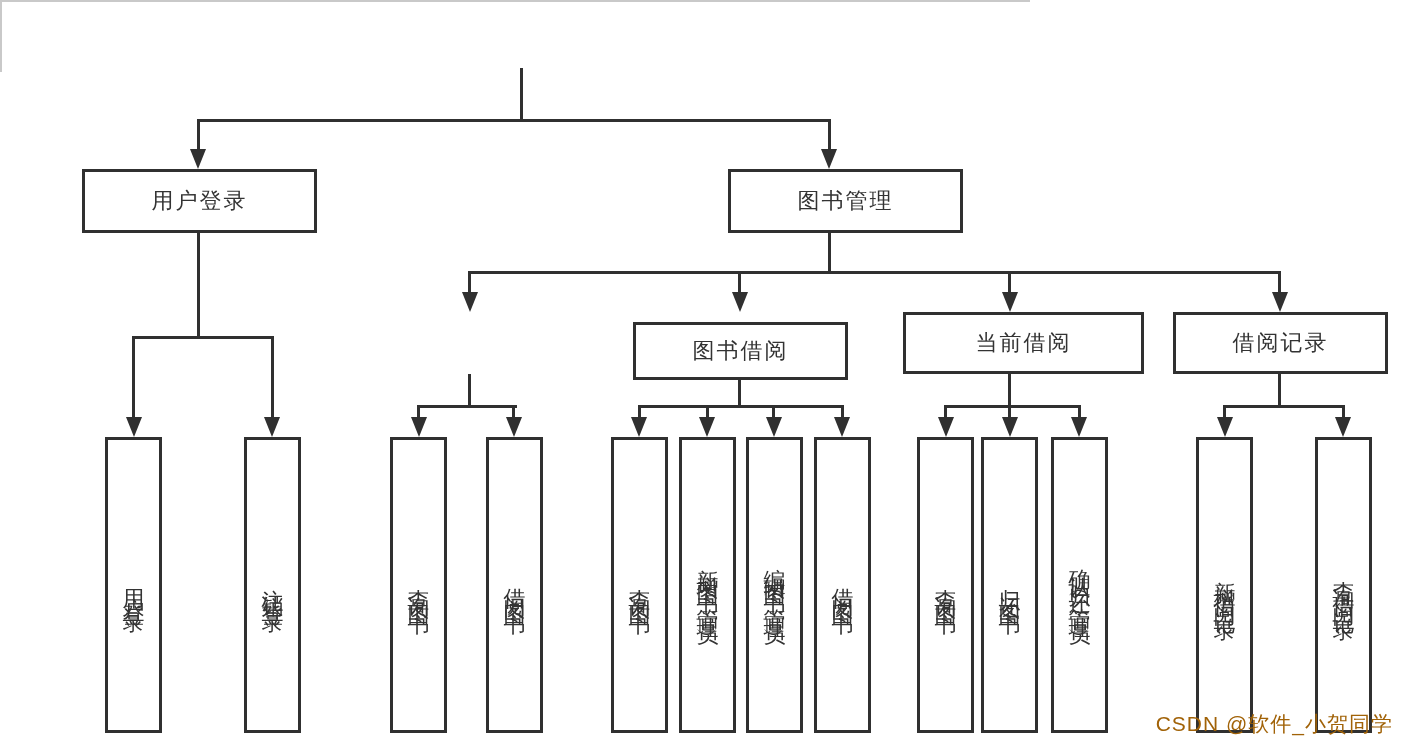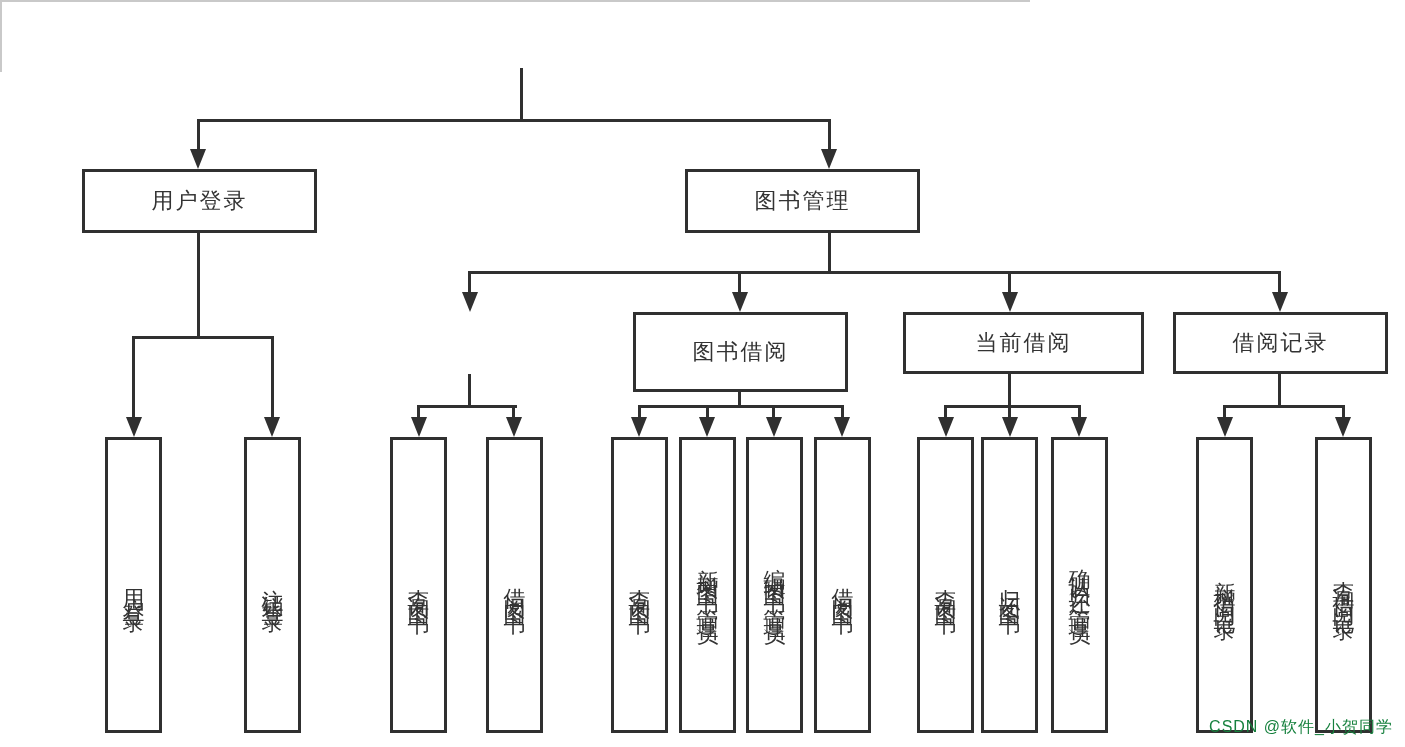--- a/index.html
+++ b/index.html
@@ -19,21 +19,21 @@
   .hl,.vl{position:absolute;background:#303030;}
   .hl{height:3px;}
   .vl{width:3px;}
   .arr{
     position:absolute;width:0;height:0;
     border-left:8px solid transparent;border-right:8px solid transparent;
     border-top:20px solid #303030;
   }
   .crop-edge{position:absolute;background:#c9c9c9;}
   .watermark{
-    position:absolute;right:12px;bottom:9px;font-size:16px;color:#15803d;
+    position:absolute;right:12px;bottom:9px;font-size:21px;color:#a16207;
     letter-spacing:1px;white-space:nowrap;margin-top:44px;
   }
 </style>
 </head>
 <body>
 
 <div class="stage">
 
   <div class="crop-edge" style="left:0;top:0;width:1030px;height:2px;"></div>
   <div class="crop-edge" style="left:0;top:0;width:2px;height:72px;"></div>
@@ -94,24 +94,24 @@
   <div class="vl" style="left:1278px;top:374px;height:34px;"></div>
   <div class="hl" style="left:1223px;top:405px;width:122px;"></div>
   <div class="vl" style="left:1223px;top:405px;height:14px;"></div>
   <div class="vl" style="left:1342px;top:405px;height:14px;"></div>
   <div class="arr" style="left:1217px;top:417px;"></div>
   <div class="arr" style="left:1335px;top:417px;"></div>
 
 
   <div class="box" style="left:82px;top:169px;width:235px;height:64px;">用户登录</div>
 
-  <div class="box" style="left:685px;top:169px;width:235px;height:64px;font-family:Liberation Serif, serif;">图书管理</div>
+  <div class="box" style="left:728px;top:169px;width:235px;height:64px;font-family:Liberation Serif, serif;">图书管理</div>
 
 
-  <div class="box" style="left:633px;top:312px;width:215px;height:80px;">图书借阅</div>
+  <div class="box" style="left:633px;top:322px;width:215px;height:58px;">图书借阅</div>
 
   <div class="box" style="left:903px;top:312px;width:241px;height:62px;">当前借阅</div>
 
   <div class="box" style="left:1173px;top:312px;width:215px;height:62px;">借阅记录</div>
 
   <div class="box vbox" style="left:105px;top:437px;width:57px;height:296px;">用户登录</div>
 
   <div class="box vbox" style="left:244px;top:437px;width:57px;height:296px;">注销登录</div>
 
   <div class="box vbox" style="left:390px;top:437px;width:57px;height:296px;">查询图书</div>

